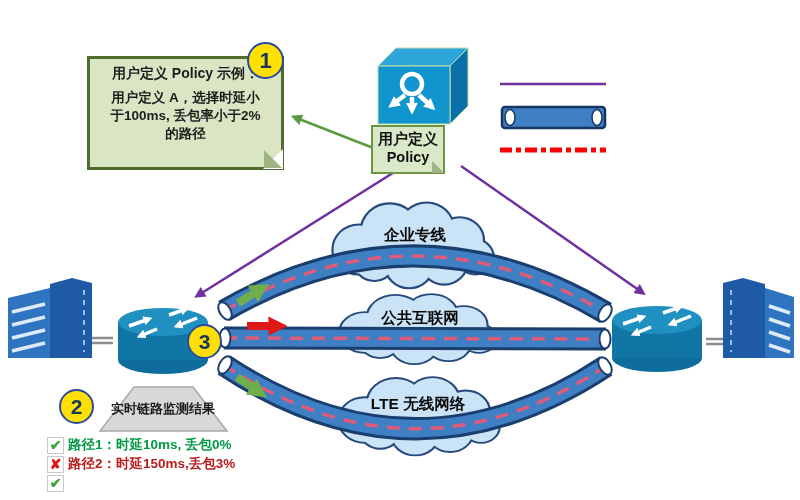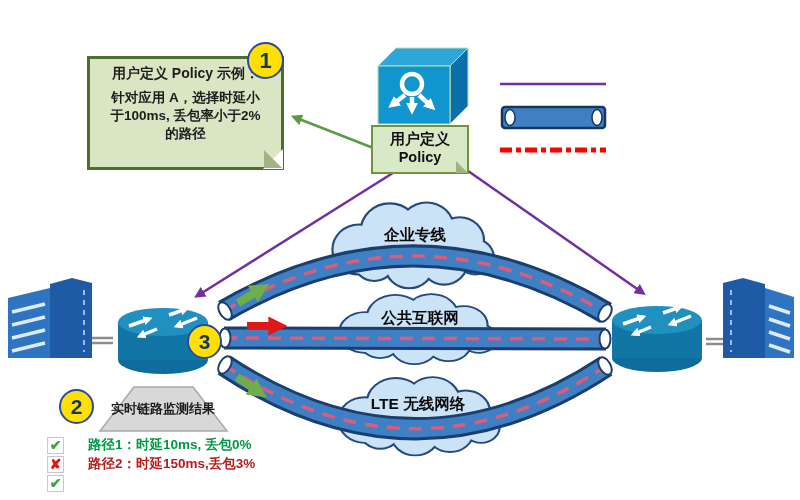--- a/index.html
+++ b/index.html
@@ -12,40 +12,40 @@
   .note{left:87px;top:56px;width:197px;height:114px;background:#D9E5C3;
         border:3px solid #4F6E2D;box-sizing:border-box;text-align:center;color:#1d1d1d;}
   .note .title{margin-top:6px;font-size:14px;font-weight:bold;}
   .note .body{margin-top:6px;font-size:13.5px;font-weight:bold;line-height:1.32;white-space:pre-line;}
   .fold-w{position:absolute;right:-2px;bottom:-2px;width:0;height:0;border-style:solid;
           border-width:0 0 20px 20px;border-color:transparent transparent #ffffff transparent;}
   .fold-g{position:absolute;right:-1px;bottom:-1px;width:0;height:0;border-style:solid;
           border-width:18px 0 0 18px;border-color:transparent transparent transparent #9FB383;}
 
   
-  .plabel{left:371px;top:125px;width:98px;height:49px;background:#D9E8C6;border:2px solid #6E9440;
+  .plabel{left:371px;top:125px;width:74px;height:49px;background:#D9E8C6;border:2px solid #6E9440;
           box-sizing:border-box;text-align:center;color:#111;}
   .plabel .l1{margin-top:3px;font-size:15px;font-weight:600;}
   .plabel .l2{font-size:14.5px;font-weight:600;}
   .plabel .fold-g{border-width:12px 0 0 12px;}
 
   
   .badge{position:absolute;z-index:3;border-radius:50%;background:#FFE000;border:2px solid #2A4B9B;
          color:#17365D;font-weight:bold;display:flex;align-items:center;justify-content:center;
          box-sizing:border-box;}
   .b1{left:247px;top:42px;width:37px;height:37px;font-size:22px;}
   .b3{left:187px;top:324px;width:35px;height:35px;font-size:21px;}
   .b2{left:59px;top:389px;width:35px;height:35px;font-size:21px;}
 
   
   .rows{left:47px;top:436px;display:flex;flex-direction:column;gap:1px;}
   .prow{display:flex;align-items:center;gap:4px;height:18px;}
   .mark{width:17px;height:17px;background:#fff;border:1px solid #c8c8c8;box-sizing:border-box;
         display:flex;align-items:center;justify-content:center;font-size:14px;font-weight:bold;}
-  .ptext{font-size:13.5px;font-weight:bold;letter-spacing:0;margin-left:20px;}
+  .ptext{font-size:13.5px;font-weight:bold;letter-spacing:0;}
   .pass .mark{color:#3FA33F}.pass .ptext{color:#009A44}
   .fail .mark{color:#E01515}.fail .ptext{color:#b91c1c}
 </style>
 </head>
 <body>
 
 <div class="stage">
 
 <svg width="800" height="500" viewBox="0 0 800 500">
   <defs>
@@ -248,21 +248,21 @@
   <line x1="237" y1="377" x2="259" y2="392" stroke="#6FAE4A" stroke-width="8" marker-end="url(#mGreenB)"></line>
 
   <g>
     <polygon points="134,387 193,387 227,431 100,431" fill="#D8D8D8" stroke="#A8A8A8" stroke-width="1.5"></polygon>
     <text x="163" y="413" text-anchor="middle" font-size="13" font-weight="600" fill="#1a1a1a">实时链路监测结果</text>
   </g>
 </svg>
 
 <div class="overlay note">
   <div class="title">用户定义 Policy 示例：</div>
-  <div class="body">针对应用 A，选择时延小
+  <div class="body">用户定义 A，选择时延小
 于100ms, 丢包率小于2%
 的路径</div>
   <div class="fold-w"></div>
   <div class="fold-g"></div>
 </div>
 
 <div class="overlay plabel">
   <div class="l1">用户定义</div>
   <div class="l2">Policy</div>
   <div class="fold-g"></div>

